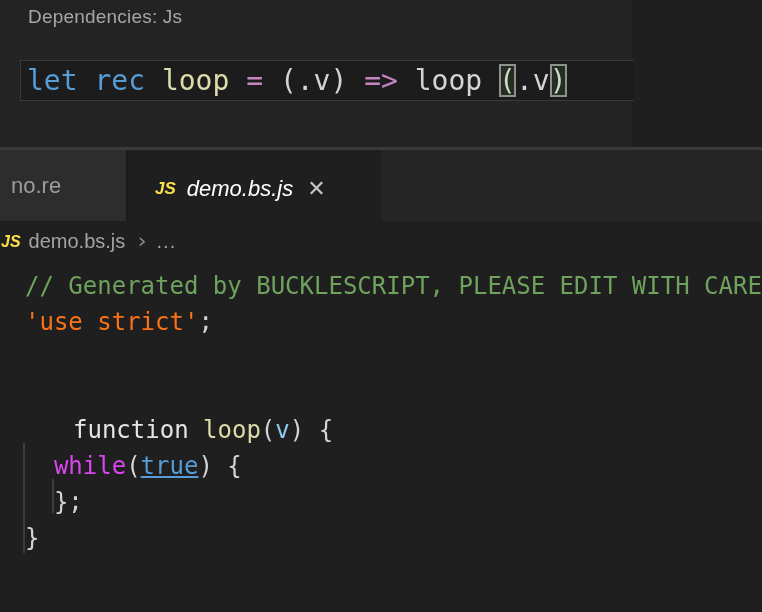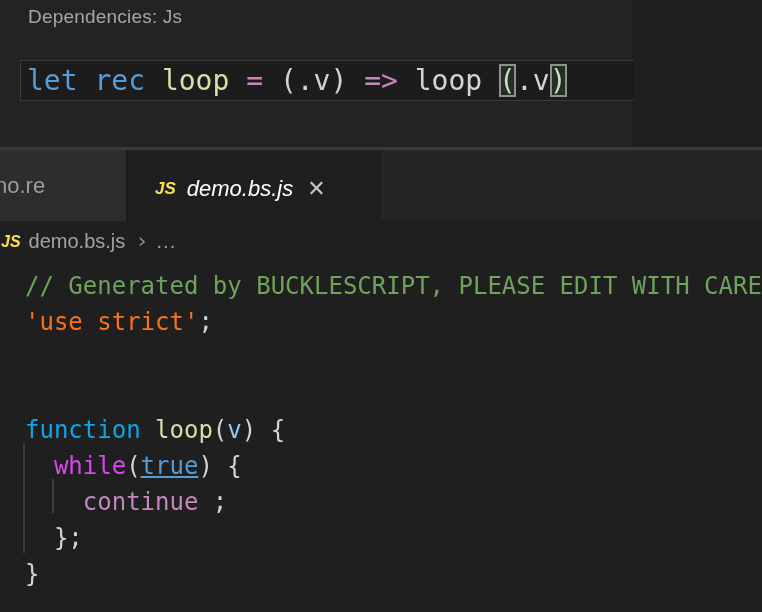--- a/index.html
+++ b/index.html
@@ -16,21 +16,21 @@
     background:#1c1c1c; border:1px solid #3a3a3a; border-right:none;
     display:flex; align-items:center;
   }
   .code { font-family:"DejaVu Sans Mono", monospace; font-size:28px; white-space:pre; color:#d4d4d4; }
   .line-box .code { padding-left:6px; }
   .bracket-match { box-shadow: inset 0 0 0 2px #909090; background:#23301f; }
   
   .group-sash { position:absolute; left:0; top:147px; width:762px; height:3px; background:#3a3a3a; }
   
   .tab-strip { position:absolute; left:0; top:150px; width:762px; height:71px; background:#252526; display:flex; }
-  .tab { height:71px; display:flex; align-items:center; overflow:hidden; }
+  .tab { height:71px; display:flex; align-items:center; overflow:hidden;padding-left:16px; }
   .tab.inactive { width:128px; background:#2d2d2d; border-right:2px solid #1b1b1b; }
   .tab.inactive .tab-label { color:#9c9c9c; font-size:22px; margin-left:-5px; white-space:nowrap; }
   .tab.active { width:253px; background:#1f1f1f; padding:6px 0 0 27px; }
   .js-icon { color:#fde047; font-weight:bold; font-style:italic; font-size:17px; letter-spacing:0; }
   .tab.active .tab-label { color:#ffffff; font-style:italic; font-size:22px; margin-left:11px; white-space:nowrap; }
   .tab-close { color:#c5c5c5; font-size:22px; margin-left:14px; cursor:pointer; line-height:1; }
   
   .breadcrumb { position:absolute; left:0; top:221px; width:762px; height:41px; background:#1f1f1f; display:flex; align-items:center; }
   .breadcrumb .js-icon { margin-left:1px; font-size:16px; }
   .crumb-file { color:#a3a3a3; font-size:20px; margin-left:8px; }
@@ -74,23 +74,22 @@
     <span class="crumb-sep">›</span>
     <span class="crumb-more">...</span>
   </div>
 
   <div class="editor">
     <div>
         <div class="code-line"><span style="color: rgb(111, 162, 92);">// Generated by BUCKLESCRIPT, PLEASE EDIT WITH CARE</span></div>
         <div class="code-line"><span style="color: #f97316;">'use strict'</span><span style="color: rgb(212, 212, 212);">;</span></div>
         <div class="code-line"></div>
         <div class="code-line"></div>
-        <div class="code-line"><span style="color: #0ea5e9;">function</span><span style="color: rgb(212, 212, 212);"> </span><span style="color: rgb(220, 220, 170);">loop</span><span style="color: rgb(212, 212, 212);">(</span><span style="color: rgb(142, 203, 240);">v</span><span style="color: rgb(212, 212, 212);">) {</span></div>
+        <div class="code-line"><span style="color: #e5e5e5; margin-left: 48px;">function</span><span style="color: rgb(212, 212, 212);"> </span><span style="color: rgb(220, 220, 170);">loop</span><span style="color: rgb(212, 212, 212);">(</span><span style="color: rgb(142, 203, 240);">v</span><span style="color: rgb(212, 212, 212);">) {</span></div>
         <div class="code-line"><span style="color: rgb(212, 212, 212);">  </span><span style="color: #d946ef;">while</span><span style="color: rgb(212, 212, 212);">(</span><span style="color: rgb(86, 156, 214); text-decoration: underline;">true</span><span style="color: rgb(212, 212, 212);">) {</span></div>
-        <div class="code-line"><span style="color: rgb(212, 212, 212);">    </span><span style="color: rgb(197, 134, 192);">continue</span><span style="color: rgb(212, 212, 212);"> ;</span></div>
         <div class="code-line"><span style="color: rgb(212, 212, 212);">  };</span></div>
         <div class="code-line"><span style="color: rgb(212, 212, 212);">}</span></div>
       </div>
     <div class="indent-guide guide-1"></div>
     <div class="indent-guide guide-2"></div>
   </div>
 
 </div>
 
 </body></html>

